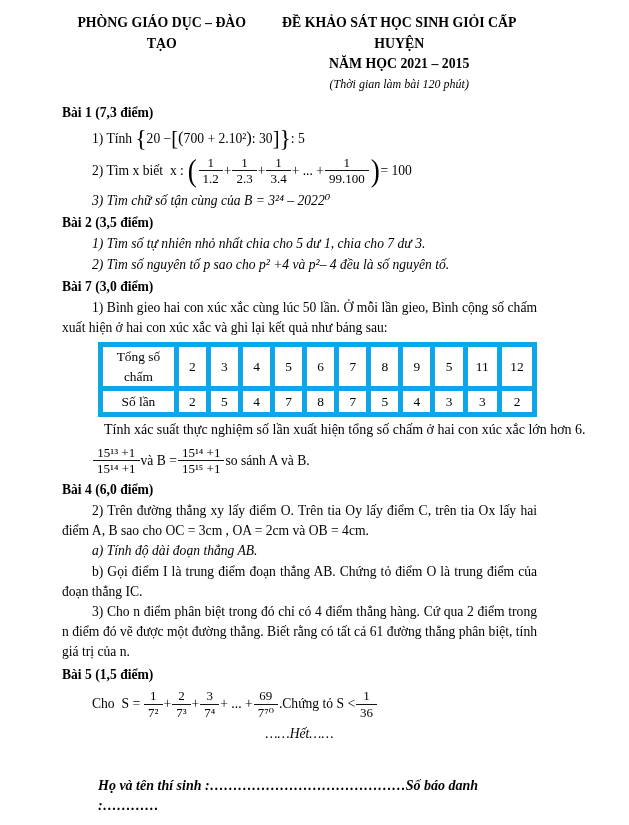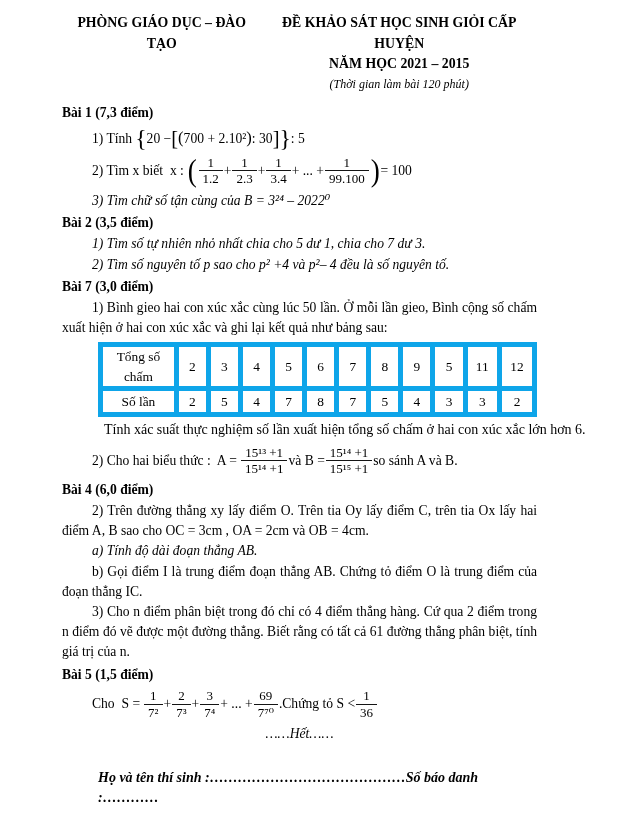--- a/index.html
+++ b/index.html
@@ -40,21 +40,21 @@
   
   .dice-table { border-collapse:collapse; margin:5px 0 3px 36px; }
   .dice-table td {
     border:5px solid #0ea5e9; text-align:center;
     height:21px; padding:0 2px; font-size:13.4px;
   }
   .dice-table td.lbl { width:92px; }
   .dice-table td.val { width:34px; }
   
   .het { text-align:center; font-style:italic; margin:3px 0 6px; }
-  .candidate { font-style:italic; font-weight:bold; padding-left:36px; margin-top:24px; font-size:14px; }
+  .candidate { font-style:italic; font-weight:bold; padding-left:36px; margin-top:32px; font-size:14px; }
 </style>
 </head>
 <body>
 
 <div class="page">
 
   <div class="header">
     <div class="h-left">
       <div class="h-line">PHÒNG GIÁO DỤC – ĐÀO TẠO</div>
     </div>
@@ -145,21 +145,20 @@
       <td class="val">3</td>
       <td class="val">3</td>
       <td class="val">2</td>
     </tr>
   </tbody>
     </table>
 
   <div class="follow">Tính xác suất thực nghiệm số lần xuất hiện tổng số chấm ở hai con xúc xắc lớn hơn 6.</div>
 
   <div class="formula">
-    <span class="qlabel">2) Cho hai biểu thức :  A =</span>
     <span class="frac">
       <span class="num">15¹³ +1</span>
       <span class="den">15¹⁴ +1</span>
     </span>
     <span>và  B =</span>
     <span class="frac">
       <span class="num">15¹⁴ +1</span>
       <span class="den">15¹⁵ +1</span>
     </span>
     <span>so sánh A và B.</span>

